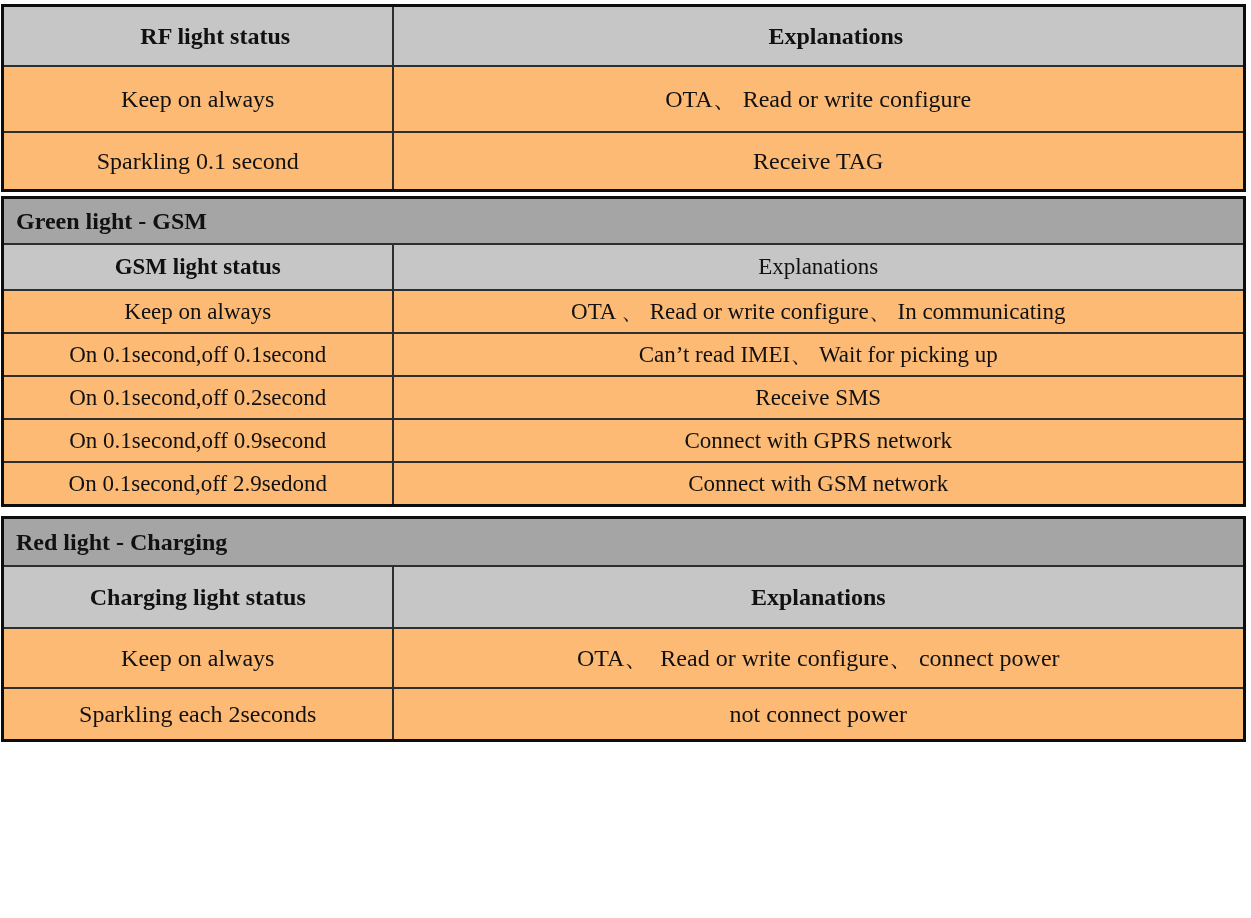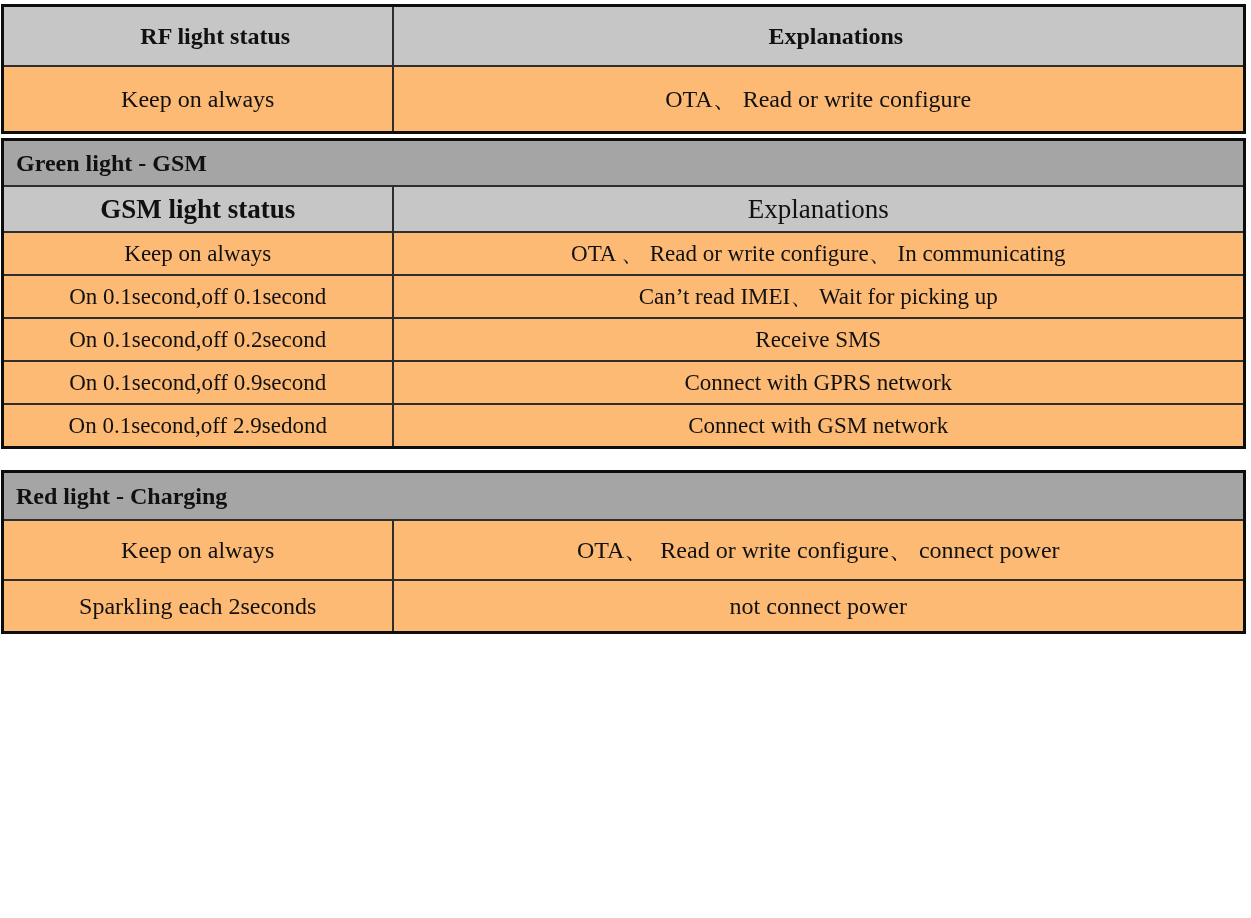--- a/index.html
+++ b/index.html
@@ -22,21 +22,21 @@
     table-layout: fixed;
     width: 1245px;
     border: 3px solid #0d0d0d;
   }
   table.sec td {
     border: 2px solid #2e2e2e;
     white-space: pre-wrap;
     overflow: hidden;
   }
   .gap-sm { margin-bottom: 4px; }
-  .gap-xs { margin-bottom: 21px; }
+  .gap-xs { margin-bottom: 9px; }
   .gap-md { margin-bottom: 7px; }
 
   td.section-title {
     background: #a5a5a5;
     font-weight: bold;
     font-size: 24px;
     text-align: left;
     padding: 2px 4px 2px 12px;
     vertical-align: middle;
   }
@@ -54,21 +54,21 @@
     font-size: 24px;
     padding: 0 6px;
   }
   
   .rf .section-title    { height: 38px; }
   .rf .col-header       { height: 56px; padding-left: 36px; }
   .rf .cell             { height: 64px; }
   .rf .cell.last        { height: 56px; }
 
   .gsm-a .section-title { height: 40px; }
-  .gsm-a .col-header    { height: 42px; font-size: 27px; }
+  .gsm-a .col-header    { height: 42px; font-size: 23px; }
   .gsm-a .cell          { height: 41px; font-size: 23px; }
 
   .gsm-b .cell          { height: 38px; font-size: 23px; }
   .gsm-b .cell.last     { height: 35px; }
 
   .chg .section-title   { height: 42px; }
   .chg .col-header      { height: 58px; }
   .chg .cell            { height: 58px; }
   .chg .cell.last       { height: 50px; }
 </style>
@@ -83,20 +83,24 @@
         <col>
       </colgroup>
     <tbody>
     <tr>
       <td class="col-header bold">RF light status</td>
       <td class="col-header bold">Explanations</td>
     </tr>
     <tr>
       <td class="cell">Keep on always</td>
       <td class="cell">OTA、 Read or write configure</td>
+    </tr>
+    <tr>
+      <td class="cell last">Sparkling 0.1 second</td>
+      <td class="cell last">Receive TAG</td>
     </tr>
   </tbody>
     </table>
 
   <table class="sec gsm-a gap-xs">
     <colgroup>
         <col style="width:390px">
         <col>
       </colgroup>
     <tbody>
@@ -134,20 +138,24 @@
   <table class="sec chg">
     <colgroup>
         <col style="width:390px">
         <col>
       </colgroup>
     <tbody>
         <tr>
       <td class="section-title" colspan="2">Red light - Charging</td>
     </tr>
     <tr>
+      <td class="col-header bold">Charging light status</td>
+      <td class="col-header bold">Explanations</td>
+    </tr>
+    <tr>
       <td class="cell">Keep on always</td>
       <td class="cell">OTA、  Read or write configure、 connect power</td>
     </tr>
     <tr>
       <td class="cell last">Sparkling each 2seconds</td>
       <td class="cell last">not connect power</td>
     </tr>
   </tbody>
     </table>
 

